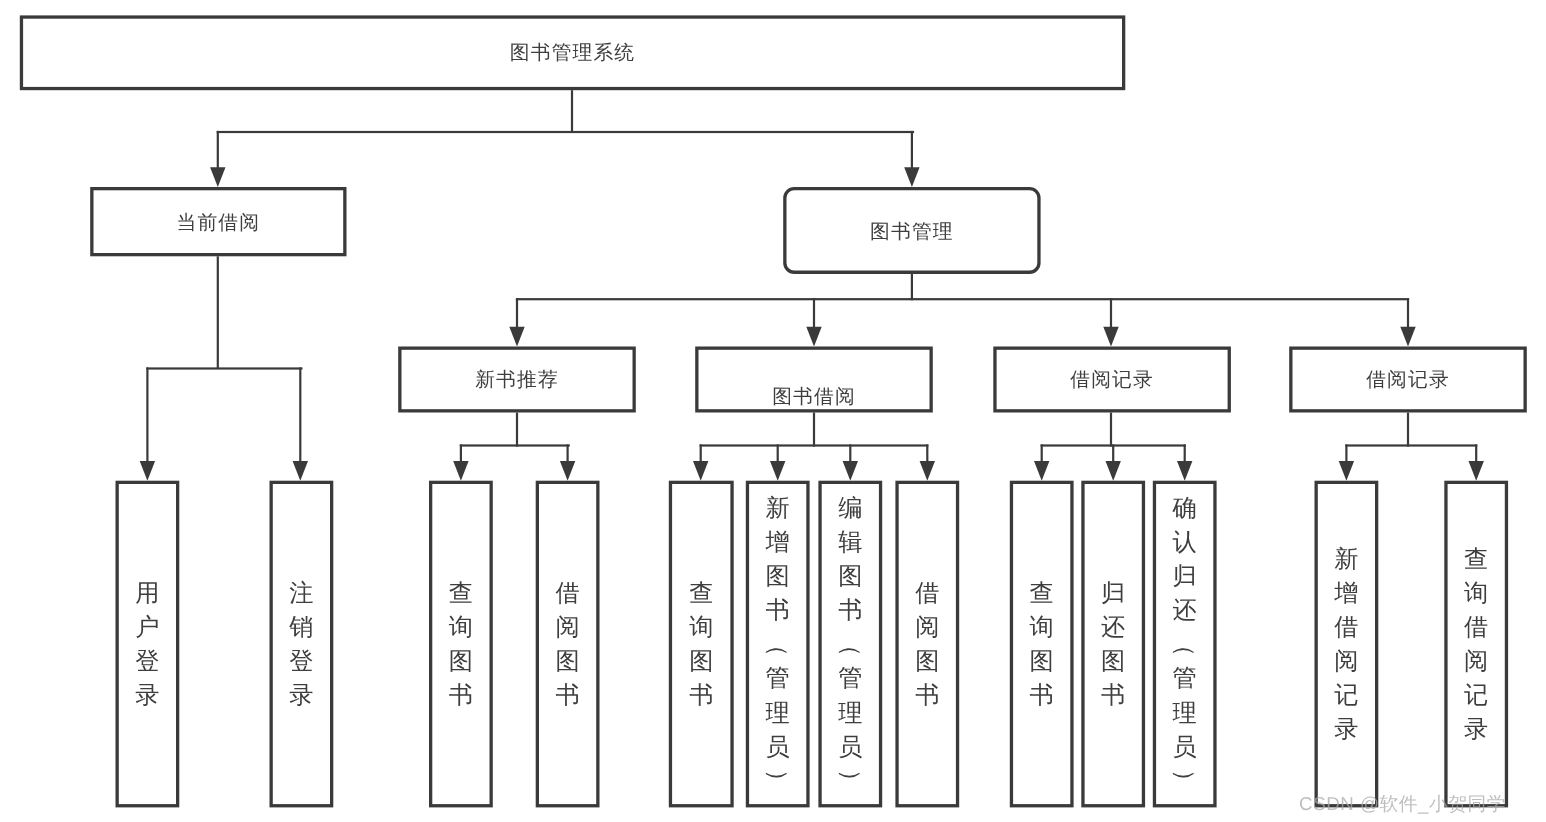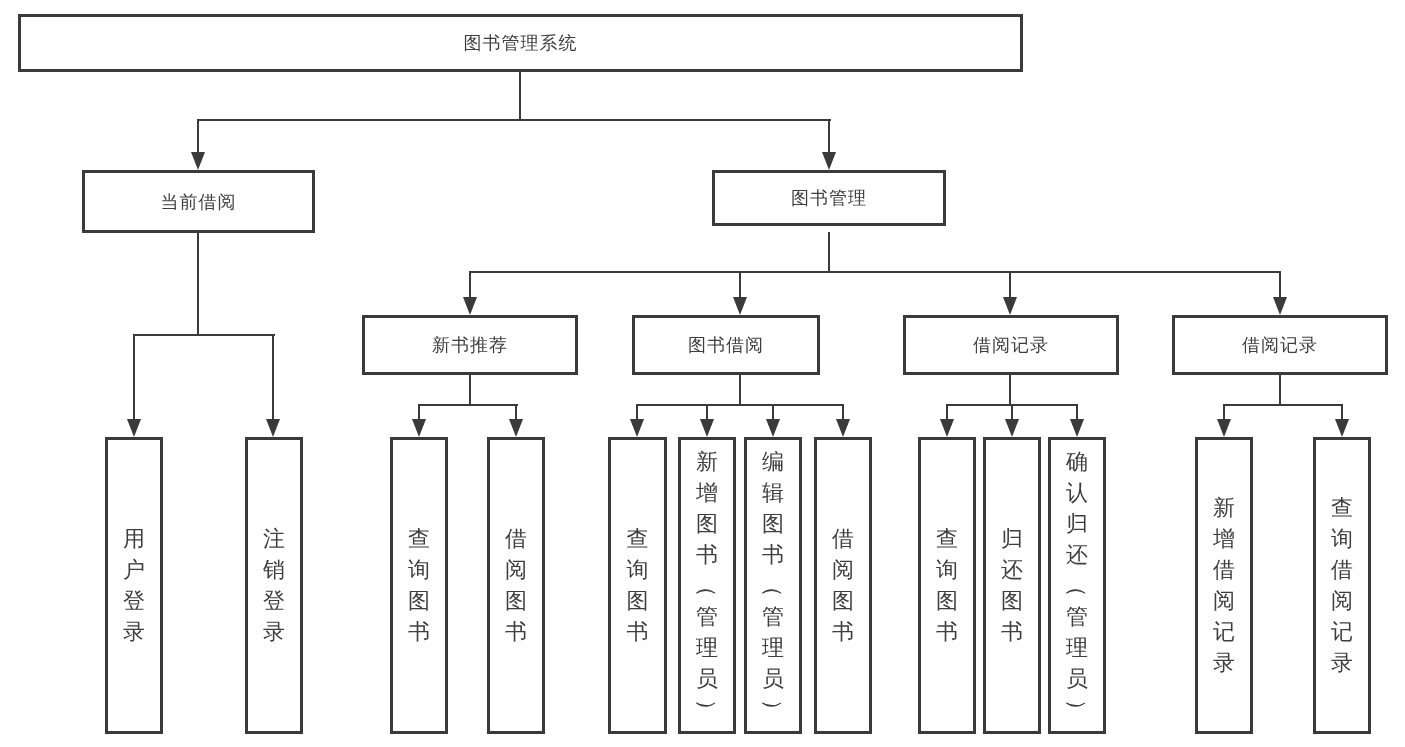--- a/index.html
+++ b/index.html
@@ -104,35 +104,35 @@
   <div class="ah" style="left:1005px;top:419px;"></div>
   <div class="ah" style="left:1070px;top:419px;"></div>
 
   <div class="vl" style="left:1279px;top:374px;height:32px;"></div>
   <div class="hl" style="left:1223px;top:404px;width:120px;"></div>
   <div class="vl" style="left:1223px;top:404px;height:17px;"></div>
   <div class="vl" style="left:1341px;top:404px;height:17px;"></div>
   <div class="ah" style="left:1217px;top:419px;"></div>
   <div class="ah" style="left:1335px;top:419px;"></div>
 
-  <div class="box" style="left:18px;top:14px;width:1005px;height:58px;">
+  <div class="box" style="left:18px;top:14px;width:1005px;height:68px;">
     <span class="hlabel">图书管理系统</span>
   </div>
 
   <div class="box" style="left:82px;top:170px;width:233px;height:63px;">
     <span class="hlabel">当前借阅</span>
   </div>
-  <div class="box" style="left:712px;top:170px;width:234px;height:56px;">
+  <div class="box" style="left:712px;top:170px;width:234px;height:79px;border-radius:10px;">
     <span class="hlabel">图书管理</span>
   </div>
 
   <div class="box" style="left:362px;top:315px;width:216px;height:60px;">
     <span class="hlabel">新书推荐</span>
   </div>
-  <div class="box" style="left:632px;top:315px;width:188px;height:60px;">
+  <div class="box" style="left:632px;top:315px;width:216px;height:60px;align-items:flex-end;">
     <span class="hlabel">图书借阅</span>
   </div>
   <div class="box" style="left:903px;top:315px;width:216px;height:60px;">
     <span class="hlabel">借阅记录</span>
   </div>
   <div class="box" style="left:1172px;top:315px;width:216px;height:60px;">
     <span class="hlabel">借阅记录</span>
   </div>
 
   <div class="box leaf" style="left:105px;top:437px;width:58px;height:297px;">
@@ -230,14 +230,15 @@
     </div>
   <div class="box leaf" style="left:1313px;top:437px;width:58px;height:297px;">
       <span class="vchar">查</span>
       <span class="vchar">询</span>
       <span class="vchar">借</span>
       <span class="vchar">阅</span>
       <span class="vchar">记</span>
       <span class="vchar">录</span>
     </div>
 
+  <div class="watermark">CSDN @软件_小贺同学</div>
 
 </div>
 
 </body></html>

